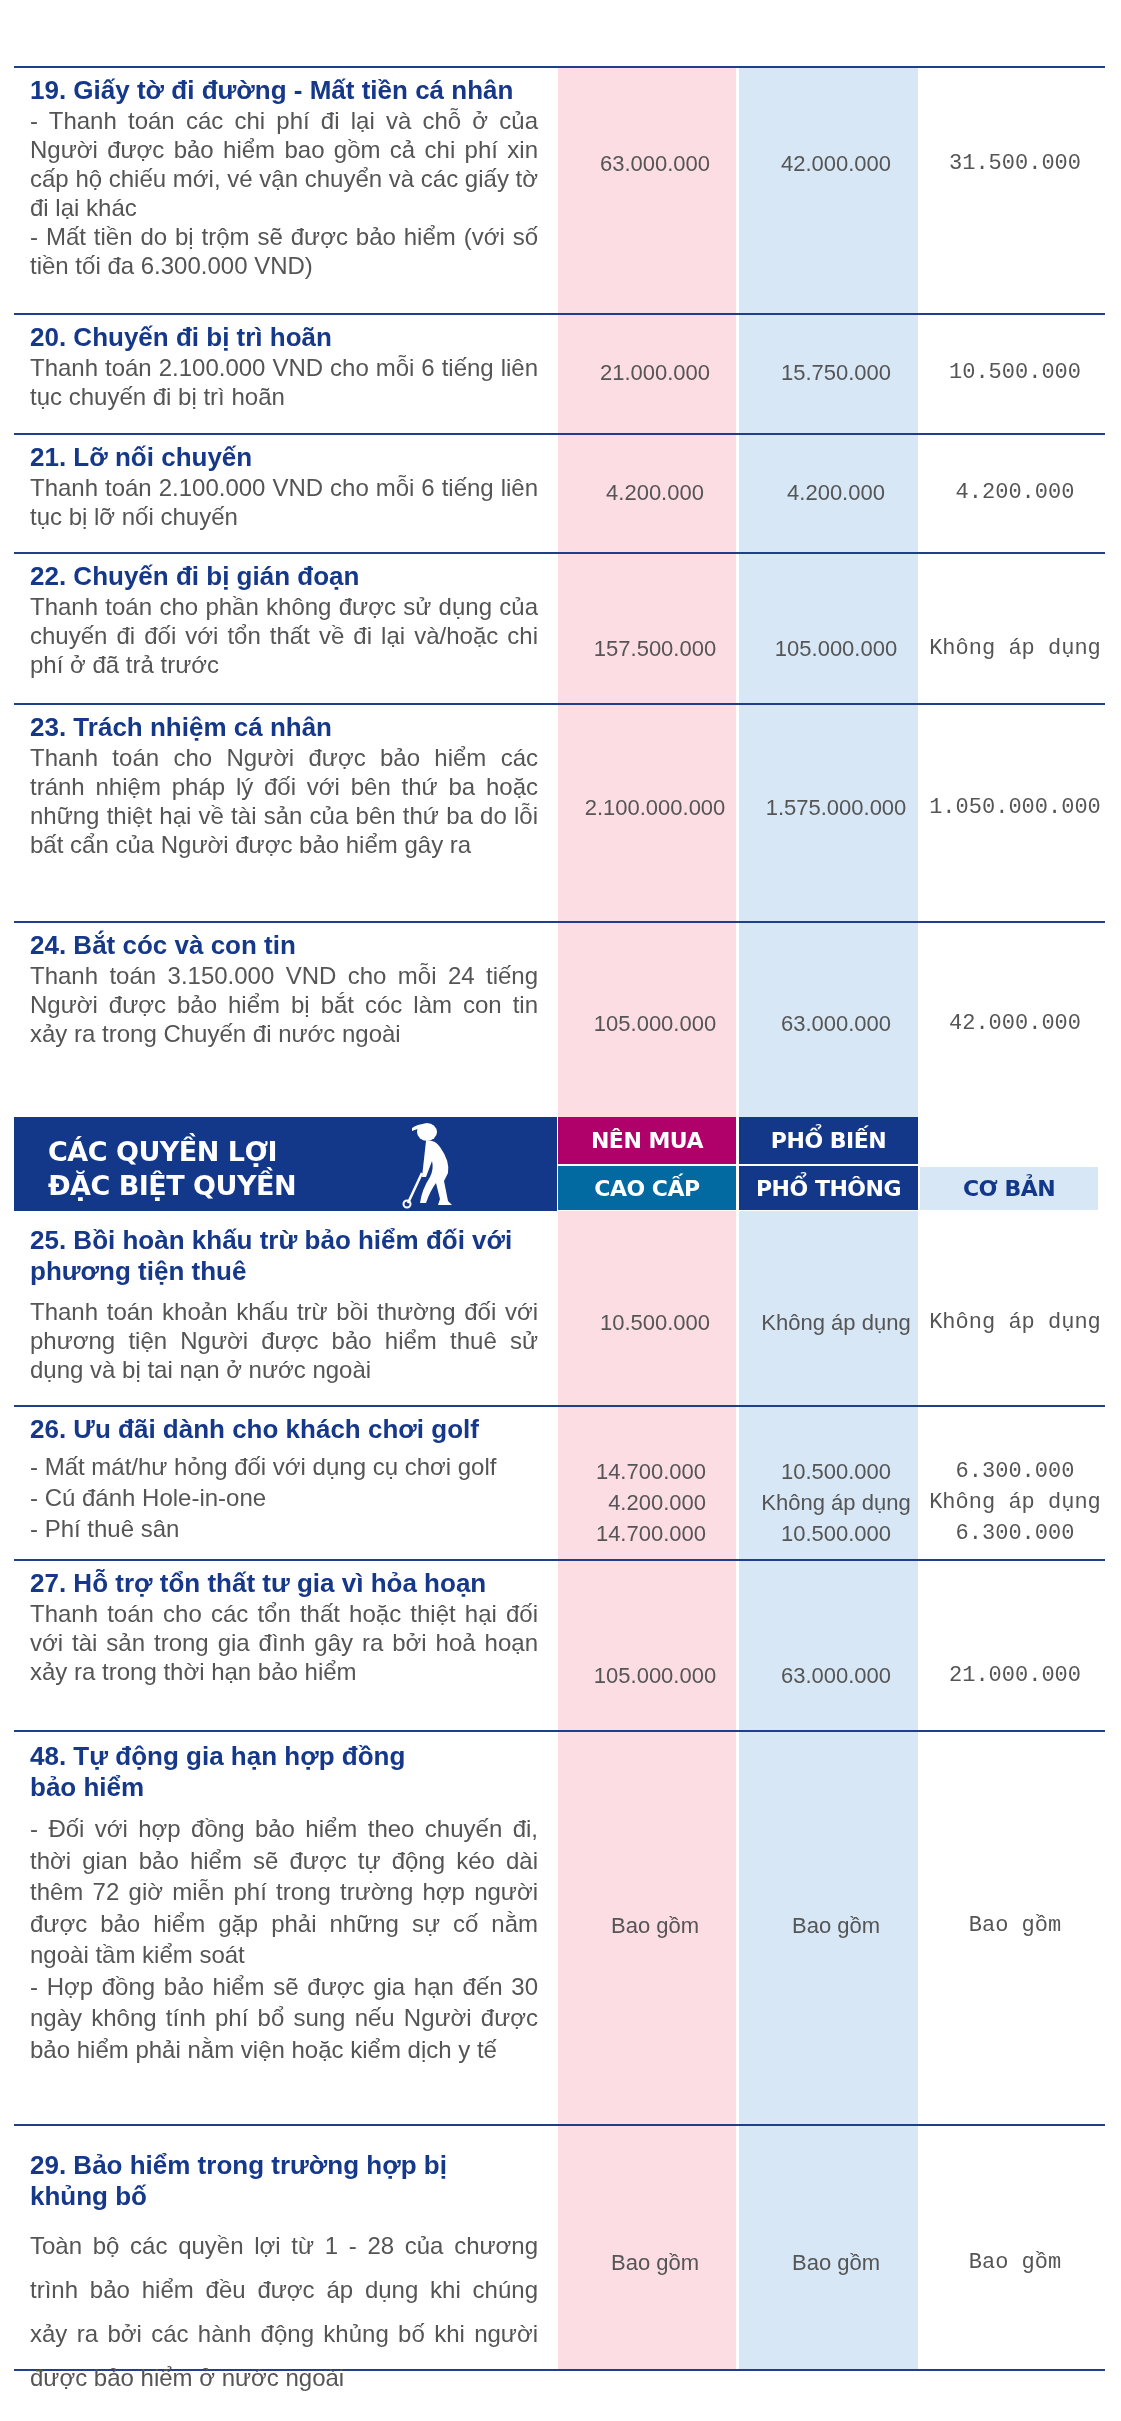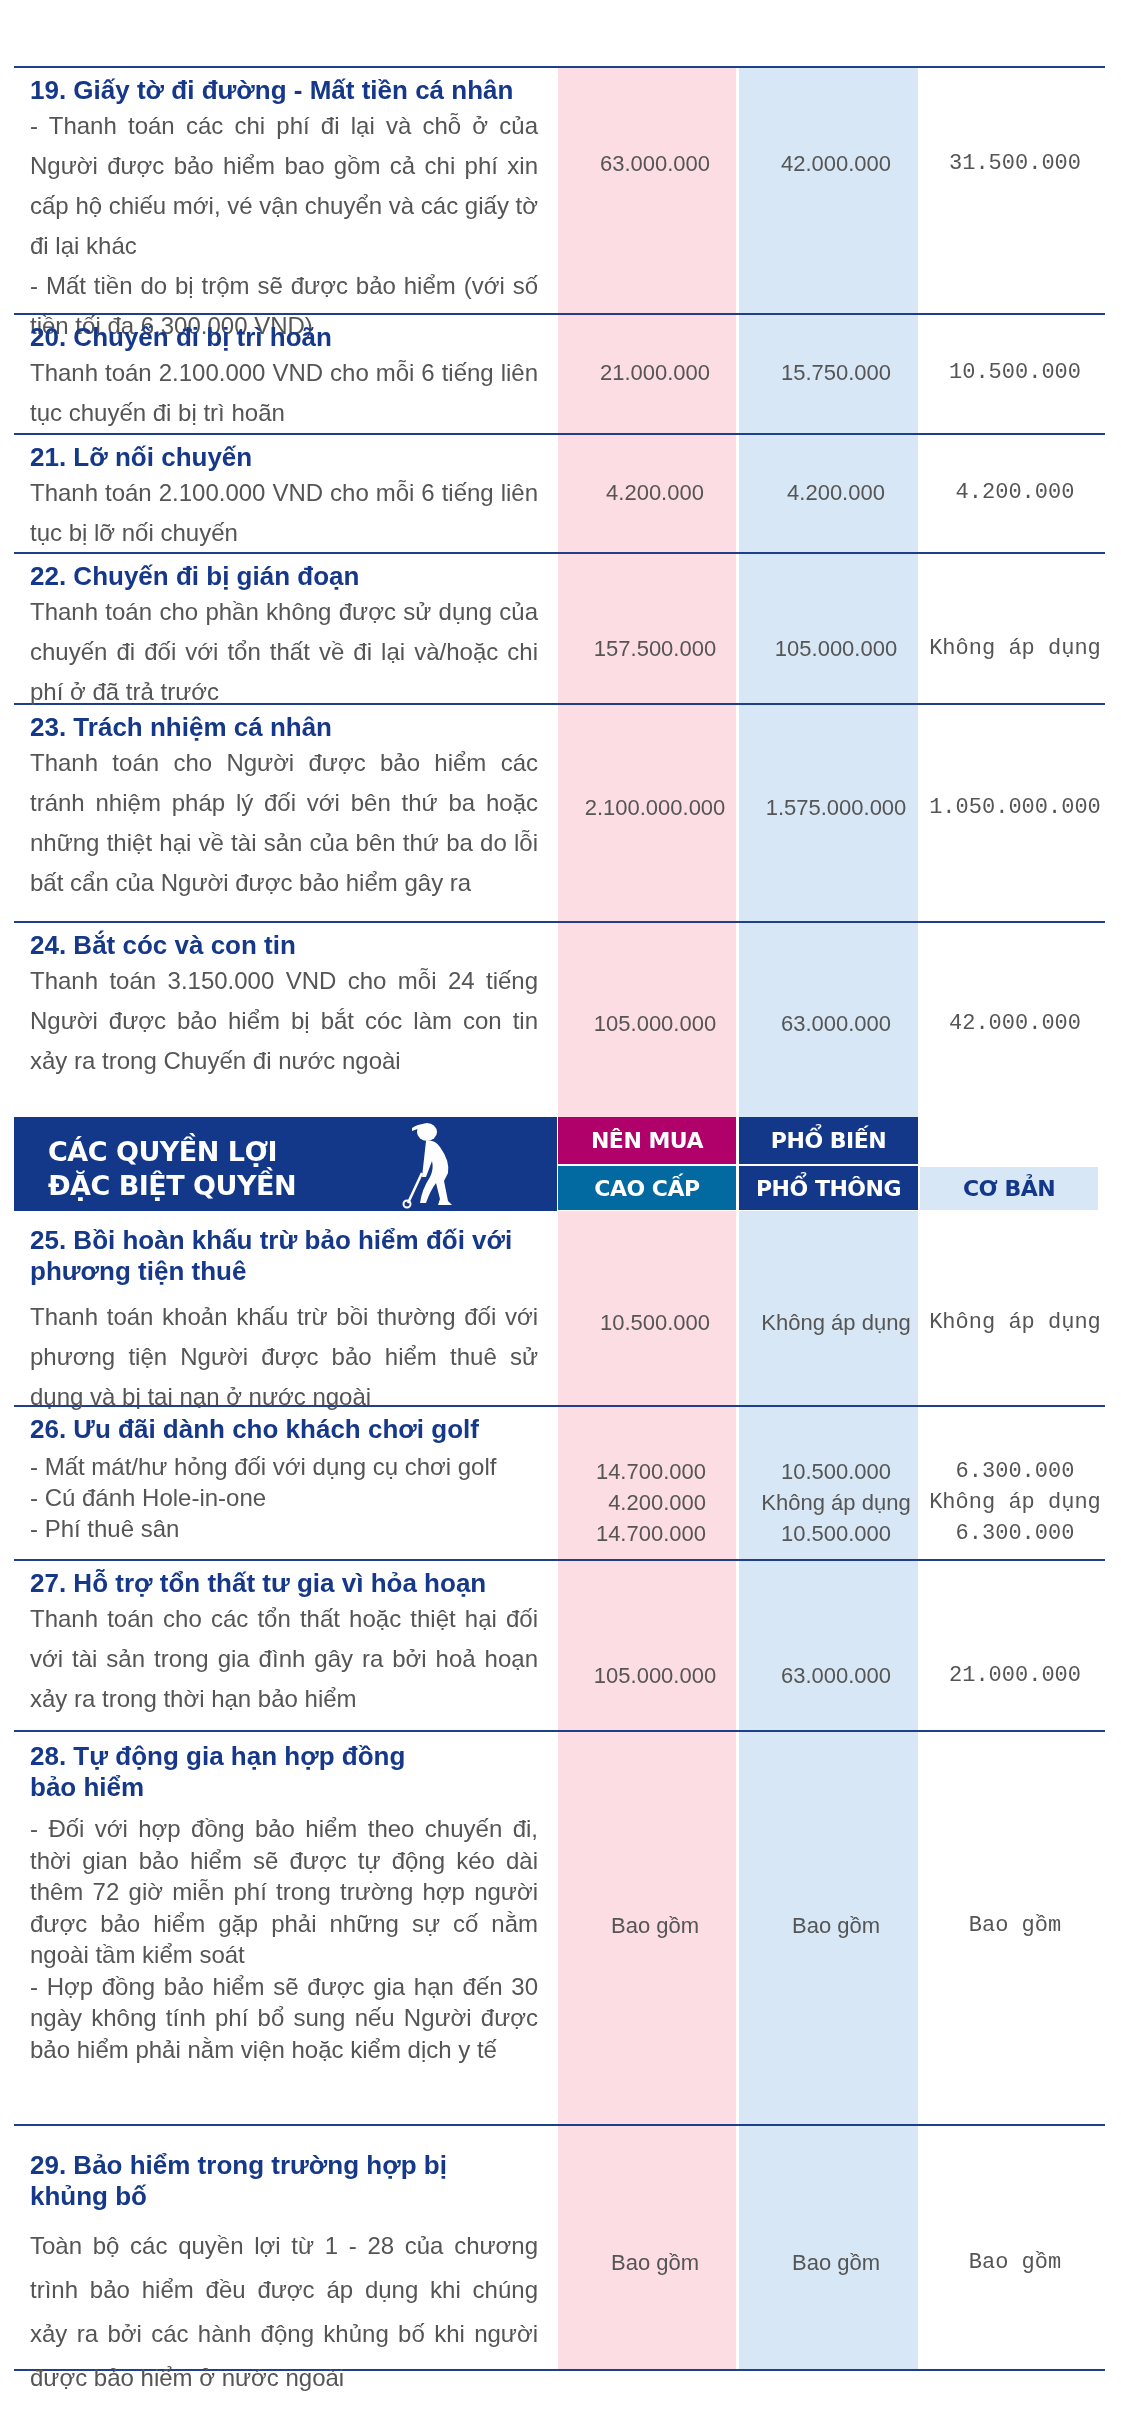--- a/index.html
+++ b/index.html
@@ -3,21 +3,21 @@
 <meta charset="utf-8">
 <style>
   html,body{margin:0;padding:0;background:#fff;}
   body{width:1121px;height:2421px;position:relative;overflow:hidden;font-family:"Liberation Sans",sans-serif;}
   .col-pink{position:absolute;left:558px;width:178px;background:#fcdde4;}
   .col-blue{position:absolute;left:739px;width:179px;background:#d7e7f5;}
   .hline{position:absolute;left:14px;width:1091px;height:2px;background:#1f3f8a;}
   .row{position:absolute;left:0;width:1121px;}
   .desc{position:absolute;left:30px;width:508px;}
   .title{color:#15388a;font-weight:bold;font-size:26px;line-height:31px;margin:0;}
-  .body{color:#555;font-size:24px;line-height:40px;text-align:justify;margin:0;}
+  .body{color:#555;font-size:24px;line-height:29px;text-align:justify;margin:0;}
   .body p{margin:0;}
   .v{position:absolute;width:194px;text-align:center;color:#555;font-size:22px;line-height:31px;}
   .v1{left:558px;} .v2{left:739px;} .v3{left:918px;font-family:Liberation Mono, monospace;}
   .banner{position:absolute;left:14px;top:1117px;width:543px;height:94px;background:#13388a;}
   .banner-text{position:absolute;left:34px;top:18px;color:#fff;font-weight:bold;font-size:27px;line-height:34px;font-family:"DejaVu Sans",sans-serif;letter-spacing:-0.5px;}
   .hcell{position:absolute;color:#fff;font-weight:bold;font-size:22px;font-family:"DejaVu Sans",sans-serif;display:flex;align-items:center;justify-content:center;letter-spacing:-0.5px;}
 </style>
 </head>
 <body>
 
@@ -172,21 +172,21 @@
         <p>Thanh toán cho các tổn thất hoặc thiệt hại đối với tài sản trong gia đình gây ra bởi hoả hoạn xảy ra trong thời hạn bảo hiểm</p>
       </div>
   </div>
   <div class="v v1" style="top:100px">105.000.000</div>
   <div class="v v2" style="top:100px">63.000.000</div>
   <div class="v v3" style="top:100px">21.000.000</div>
 </div>
 
 <div class="row" style="top:1731px;height:394px">
   <div class="desc" style="top:10px">
-    <h3 class="title" style="width:420px;margin-bottom:10px">28. Tự động gia hạn hợp đồng bảo hiểm</h3>
+    <h3 class="title" style="width:420px;margin-bottom:10px">48. Tự động gia hạn hợp đồng bảo hiểm</h3>
     <div class="body" style="line-height:31.5px">
       <p>- Đối với hợp đồng bảo hiểm theo chuyến đi, thời gian bảo hiểm sẽ được tự động kéo dài thêm 72 giờ miễn phí trong trường hợp người được bảo hiểm gặp phải những sự cố nằm ngoài tầm kiểm soát</p>
       <p>- Hợp đồng bảo hiểm sẽ được gia hạn đến 30 ngày không tính phí bổ sung nếu Người được bảo hiểm phải nằm viện hoặc kiểm dịch y tế</p>
     </div>
   </div>
   <div class="v v1" style="top:179px">Bao gồm</div>
   <div class="v v2" style="top:179px">Bao gồm</div>
   <div class="v v3" style="top:179px">Bao gồm</div>
 </div>
 

